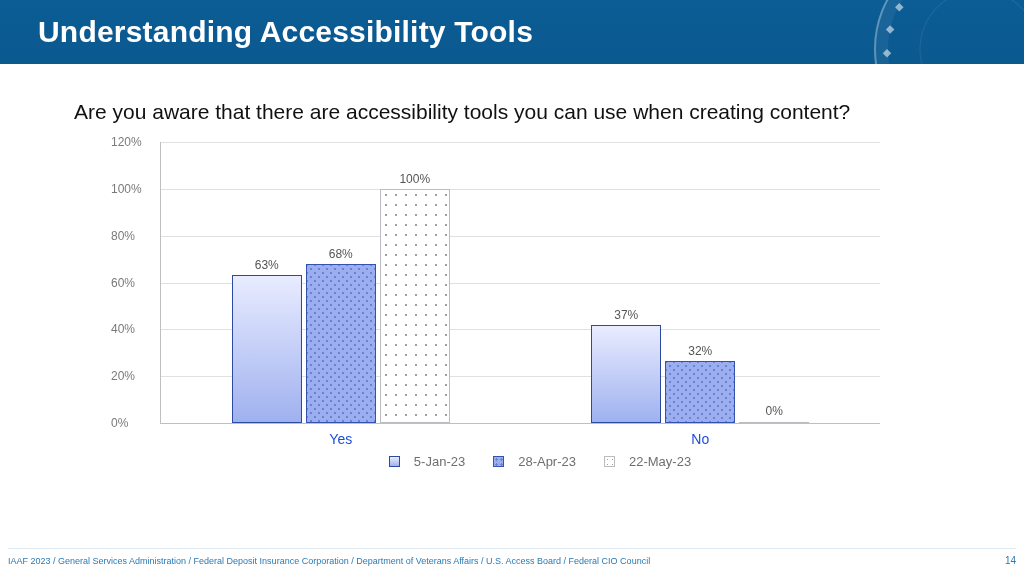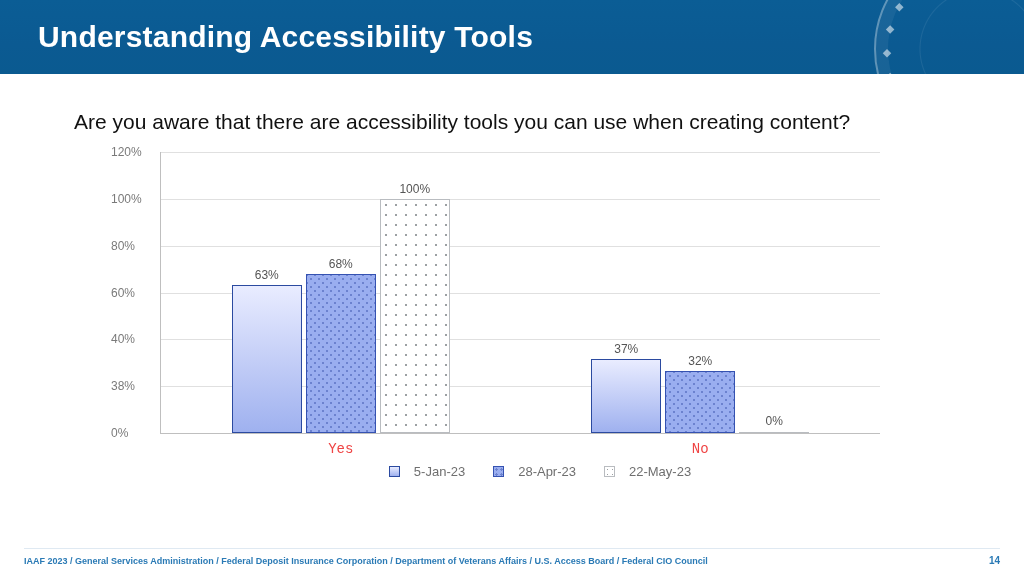--- a/index.html
+++ b/index.html
@@ -1,20 +1,20 @@
 <!DOCTYPE html>
 <html><head>
 <meta charset="utf-8">
 <style>
   * { margin: 0; padding: 0; box-sizing: border-box; }
   html, body { width: 1024px; height: 576px; font-family: Arial, Helvetica, sans-serif; background: #fff; overflow: hidden; }
   .slide { position: relative; width: 1024px; height: 576px; }
   .header {
     position: relative;
-    height: 74px;
+    height: 64px;
     background: linear-gradient(180deg, #0b5d95 0%, #0b5a92 60%, #0a5a90 100%);
     display: flex;
     align-items: center;
     padding-left: 38px;
     overflow: hidden;
   }
   .header-title { color: #fff; font-size: 30px; font-weight: 700; letter-spacing: .2px; }
   .seal {
     position: absolute; right: -60px; top: -56px; width: 210px; height: 210px;
     border-radius: 50%;
@@ -50,30 +50,30 @@
     background-size: 8px 8px, 8px 8px;
     background-position: 0 0, 4px 4px;
     border-color:#3552b1;
   }
   .bar.sep {
     background-color:#fff;
     background-image: radial-gradient(#9ca0a3 1px, transparent 1.1px);
     background-size: 10px 10px;
     border-color:#b9bcc0;
   }
-  .xcat { position:absolute; top:100%; left:50%; transform:translateX(-50%); margin-top:8px; font-size:14px; color:#ef4444;font-family:Liberation Mono, monospace; }
+  .xcat { position:absolute; top:100%; left:50%; transform:translateX(-50%); margin-top:8px; font-size:14px; color:#1d4ed8; }
 
   .legend { display:flex; gap:28px; justify-content:center; margin-top:30px; font-size:13px; color:#6f6f6f; }
   .legend .item { display:flex; align-items:center; gap:14px; }
   .swatch { width:11px; height:11px; border:1px solid #2b4aa0; display:inline-block; }
   .swatch.jan { background: linear-gradient(180deg,#e9ecff,#9fb1ef); }
   .swatch.apr { background:#9aaef0; background-image:radial-gradient(#6c82cf 1px, transparent 1.2px); background-size:5px 5px; border-color:#3552b1; }
   .swatch.sep { background:#fff; background-image:radial-gradient(#9ca0a3 .8px, transparent 1px); background-size:5px 5px; border-color:#b9bcc0; }
 
-  .footer { position:absolute; left:0; right:0; bottom:10px; padding:0 24px;font-weight:bold; }
+  .footer { position:absolute; left:0; right:0; bottom:10px; padding:0 8px; }
   .footer-line { border-top:1px solid #dfe9f2; margin-bottom:6px; }
   .footer-text { font-size:9px; color:#2a7ab5; display:flex; justify-content:space-between; align-items:flex-end; }
   .pagenum { color:#2a7ab5; font-size:10px; }
 </style>
 </head>
 <body>
 <div class="slide">
 
   <div class="header">
     <div class="header-title">Understanding Accessibility Tools</div>
@@ -85,21 +85,21 @@
       </div>
   </div>
 
   <div class="body">
     <div class="question">Are you aware that there are accessibility tools you can use when creating content?</div>
 
     <div class="chart-wrap">
       <div class="plot" id="plot">
           <div class="ytick" style="top: 100%;">0%</div>
           <div class="grid" style="top: 83.3333%;"></div>
-          <div class="ytick" style="top: 83.3333%;">38%</div>
+          <div class="ytick" style="top: 83.3333%;">20%</div>
           <div class="grid" style="top: 66.6667%;"></div>
           <div class="ytick" style="top: 66.6667%;">40%</div>
           <div class="grid" style="top: 50%;"></div>
           <div class="ytick" style="top: 50%;">60%</div>
           <div class="grid" style="top: 33.3333%;"></div>
           <div class="ytick" style="top: 33.3333%;">80%</div>
           <div class="grid" style="top: 16.6667%;"></div>
           <div class="ytick" style="top: 16.6667%;">100%</div>
           <div class="grid" style="top: 0%;"></div>
           <div class="ytick" style="top: 0%;">120%</div>
@@ -113,21 +113,21 @@
                   <div class="lbl">68%</div>
                 </div>
                 <div class="bar sep" style="height: 234.167px;">
                   <div class="lbl">100%</div>
                 </div>
               </div>
               <div class="xcat">Yes</div>
             </div>
             <div class="group">
               <div class="bars">
-                <div class="bar jan" style="height: 74px; margin-top: 8px;">
+                <div class="bar jan" style="height: 98px; margin-top: 8px;">
                   <div class="lbl">37%</div>
                 </div>
                 <div class="bar apr" style="height: 62px;">
                   <div class="lbl">32%</div>
                 </div>
                 <div class="bar sep" style="height: 0px; border-top: none; border-left: none; border-right: none;">
                   <div class="lbl">0%</div>
                 </div>
               </div>
               <div class="xcat">No</div>

